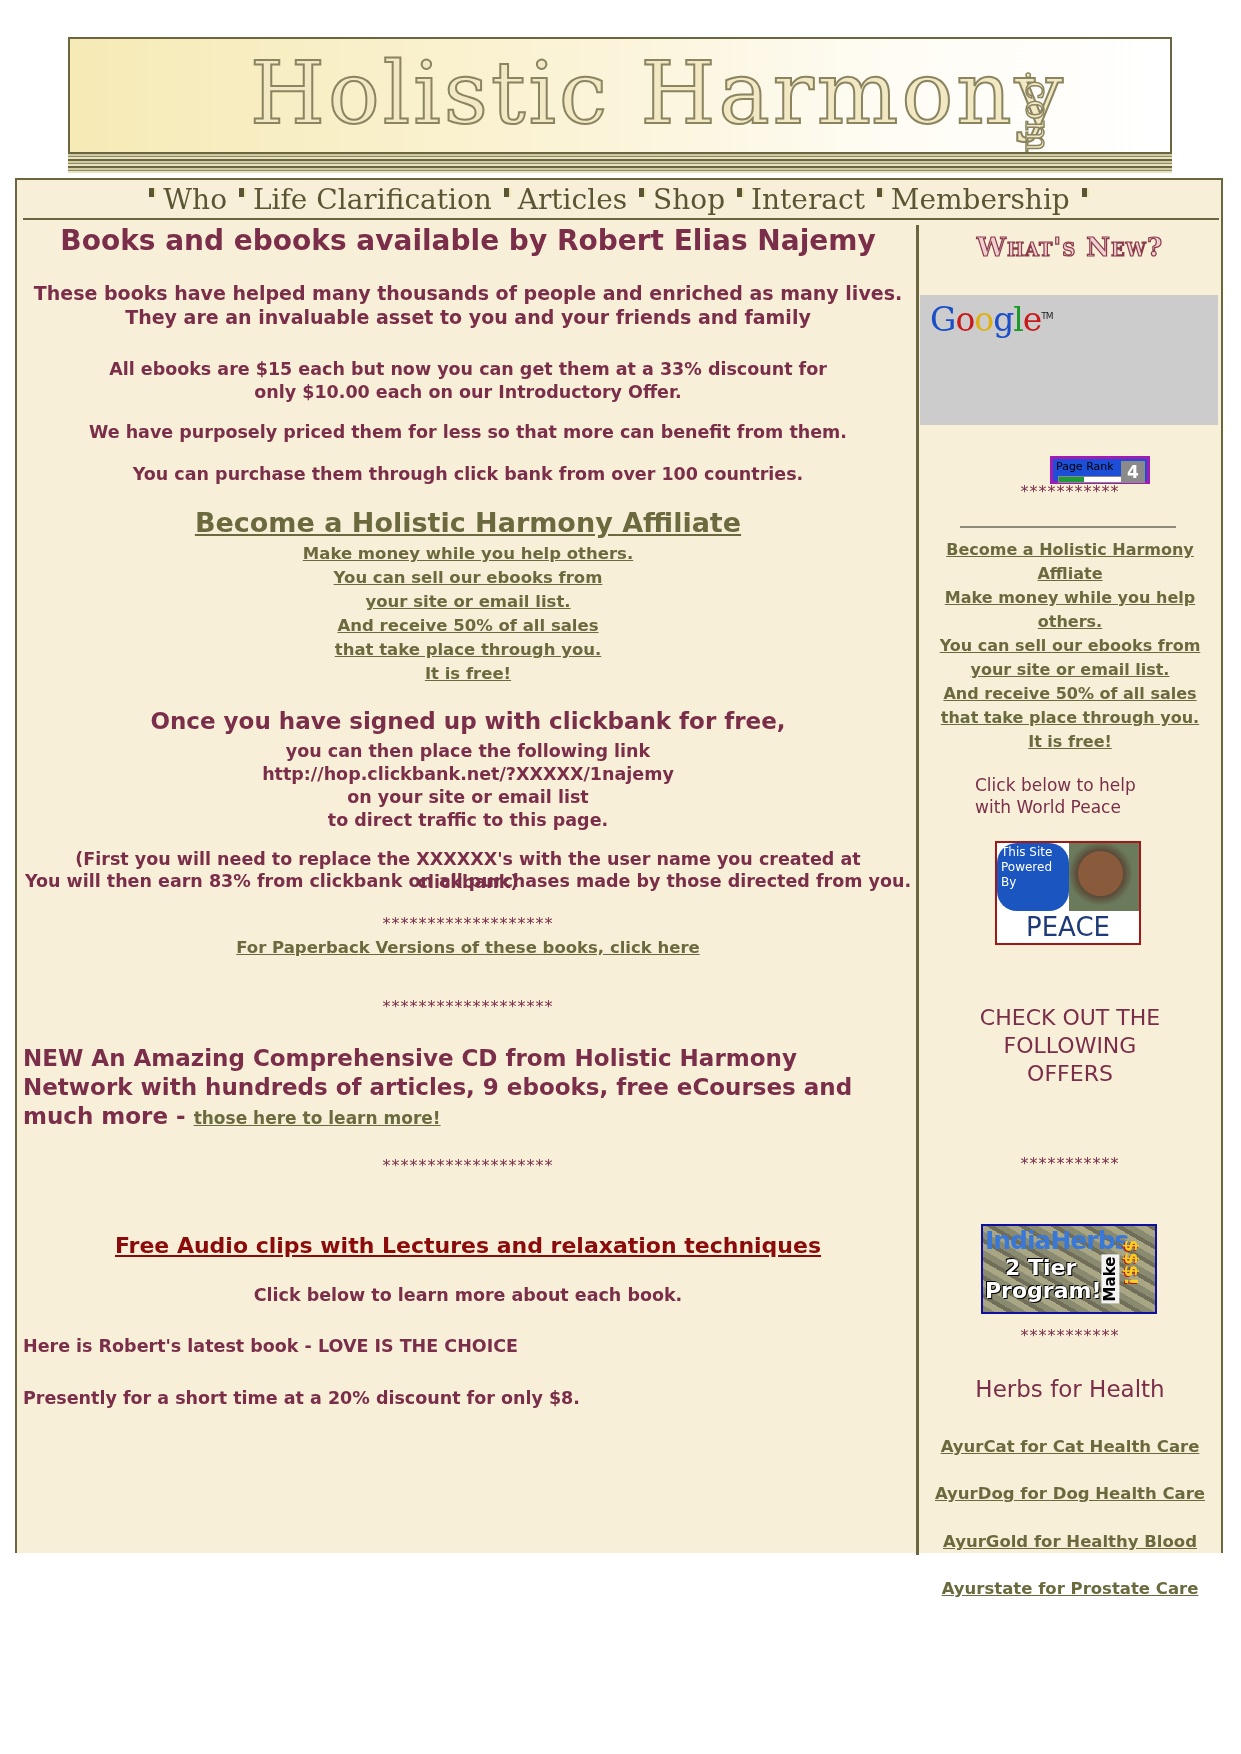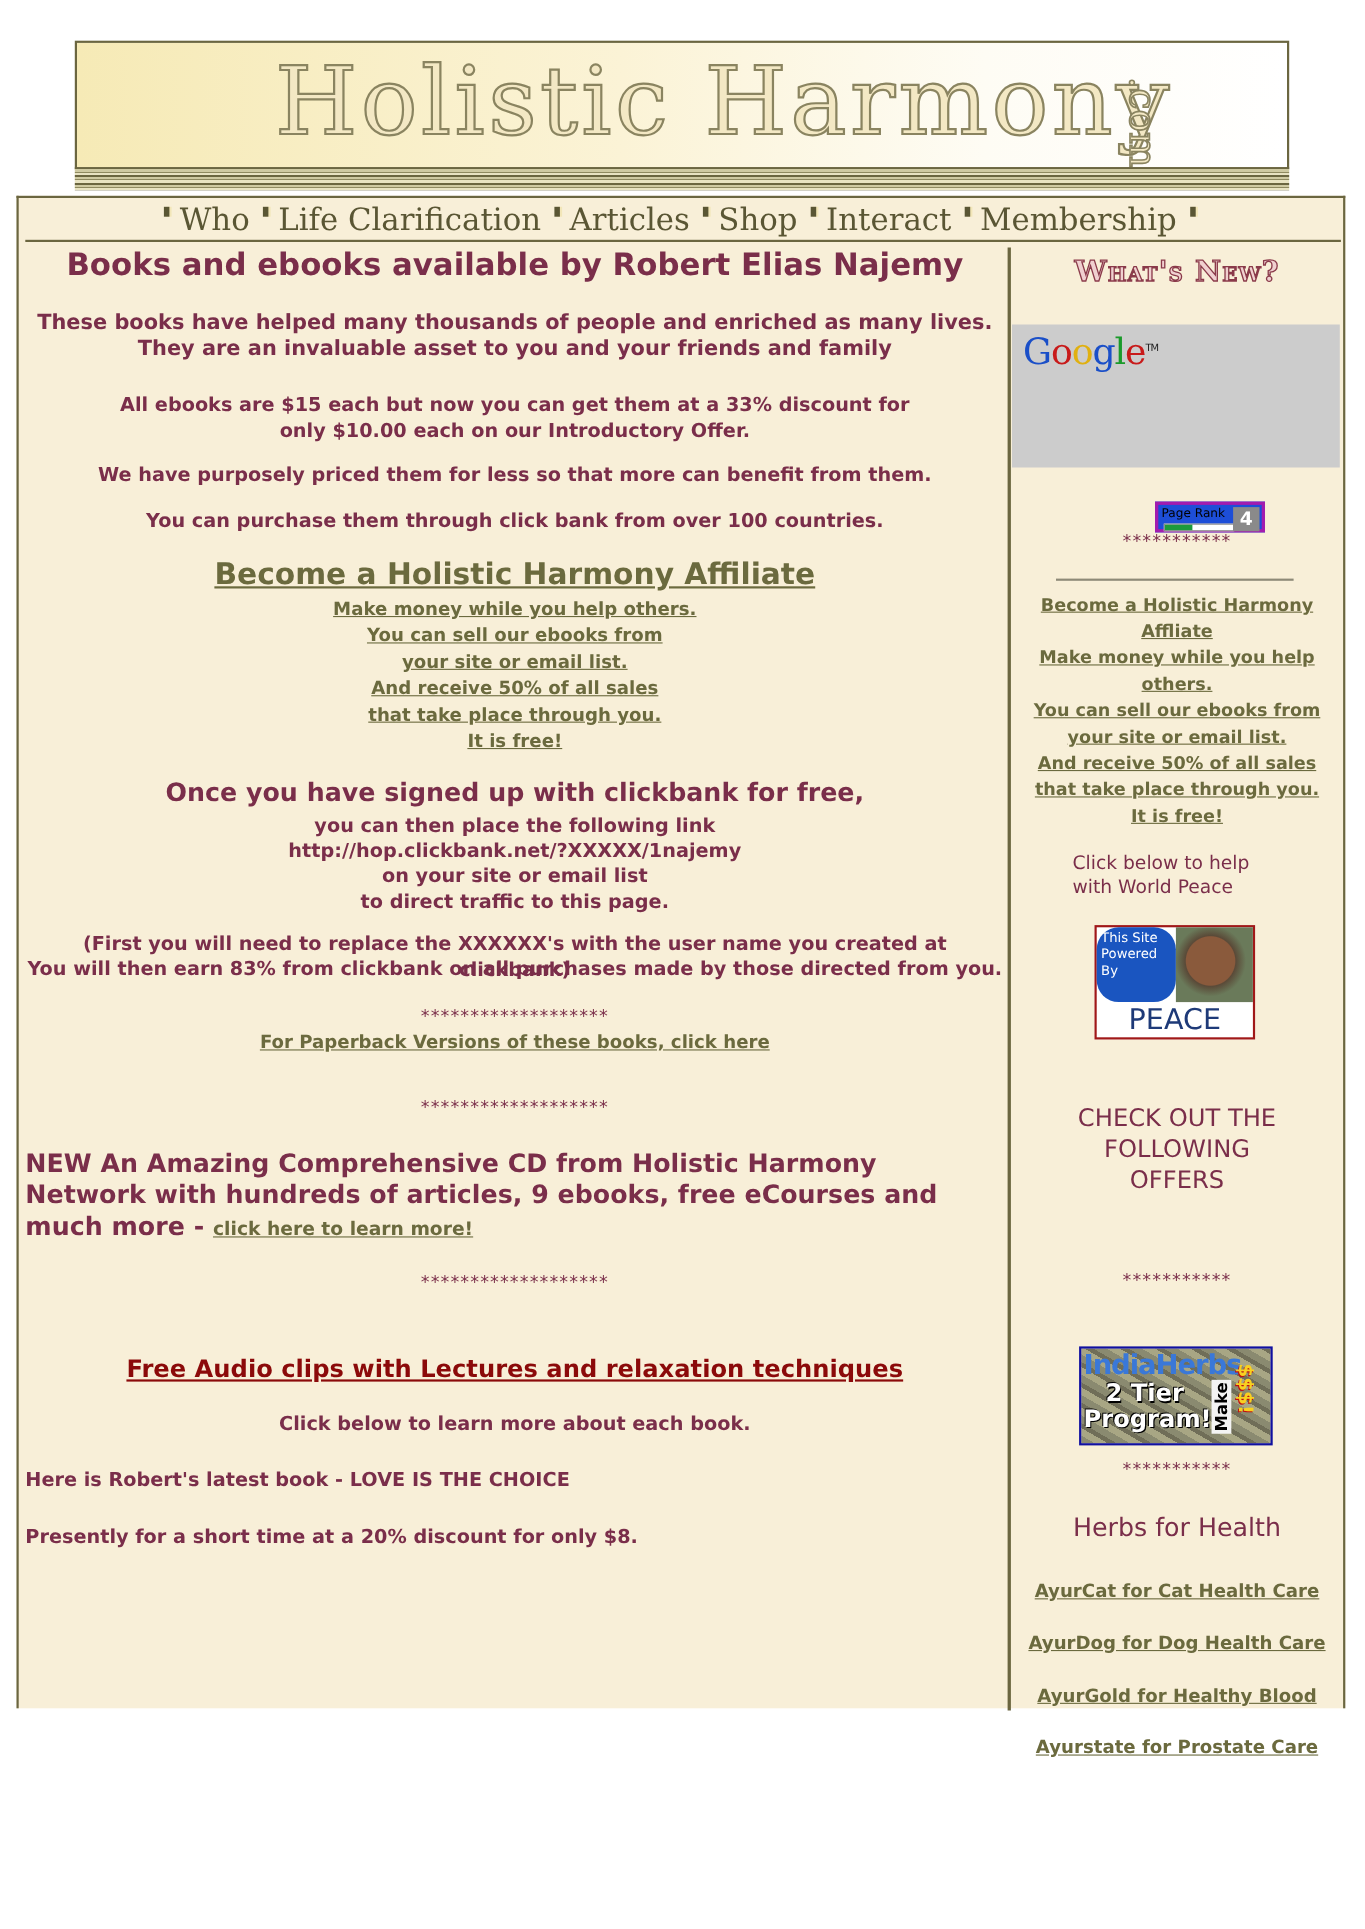--- a/index.html
+++ b/index.html
@@ -126,21 +126,21 @@
     <div class="p c t17" style="top:646px;">You will then earn 83%  from clickbank on all purchases made by those directed from you.</div>
 
     <div class="p c stars" style="top:690px;">*******************</div>
     <div class="p c" style="top:714px; font-size:16.5px;">
       <a href="#" class="link">For Paperback Versions of these books, click here</a>
     </div>
 
     <div class="p c stars" style="top:773px;">*******************</div>
 
     <div class="p cd" style="top:820px; padding-right:10px; box-sizing:border-box;">
-      <span>NEW An Amazing Comprehensive CD from Holistic Harmony Network with hundreds of articles, 9 ebooks, free eCourses and much more - </span><a href="#" class="link">click here to learn more!</a>
+      <span>NEW An Amazing Comprehensive CD from Holistic Harmony Network with hundreds of articles, 9 ebooks, free eCourses and much more - </span><a href="#" class="link">those here to learn more!</a>
     </div>
 
     <div class="p c stars" style="top:932px;">*******************</div>
 
     <div class="p c" style="top:1009px;">
       <a href="#" class="audio">Free Audio clips with Lectures and relaxation techniques</a>
     </div>
     <div class="p c t17" style="top:1060px;">Click below to learn more about each book.</div>
     <div class="p t17" style="top:1111px;">Here is Robert's latest book - LOVE IS THE CHOICE</div>
     <div class="p t17" style="top:1163px;">Presently for a short time at a 20%  discount for only $8.</div>

